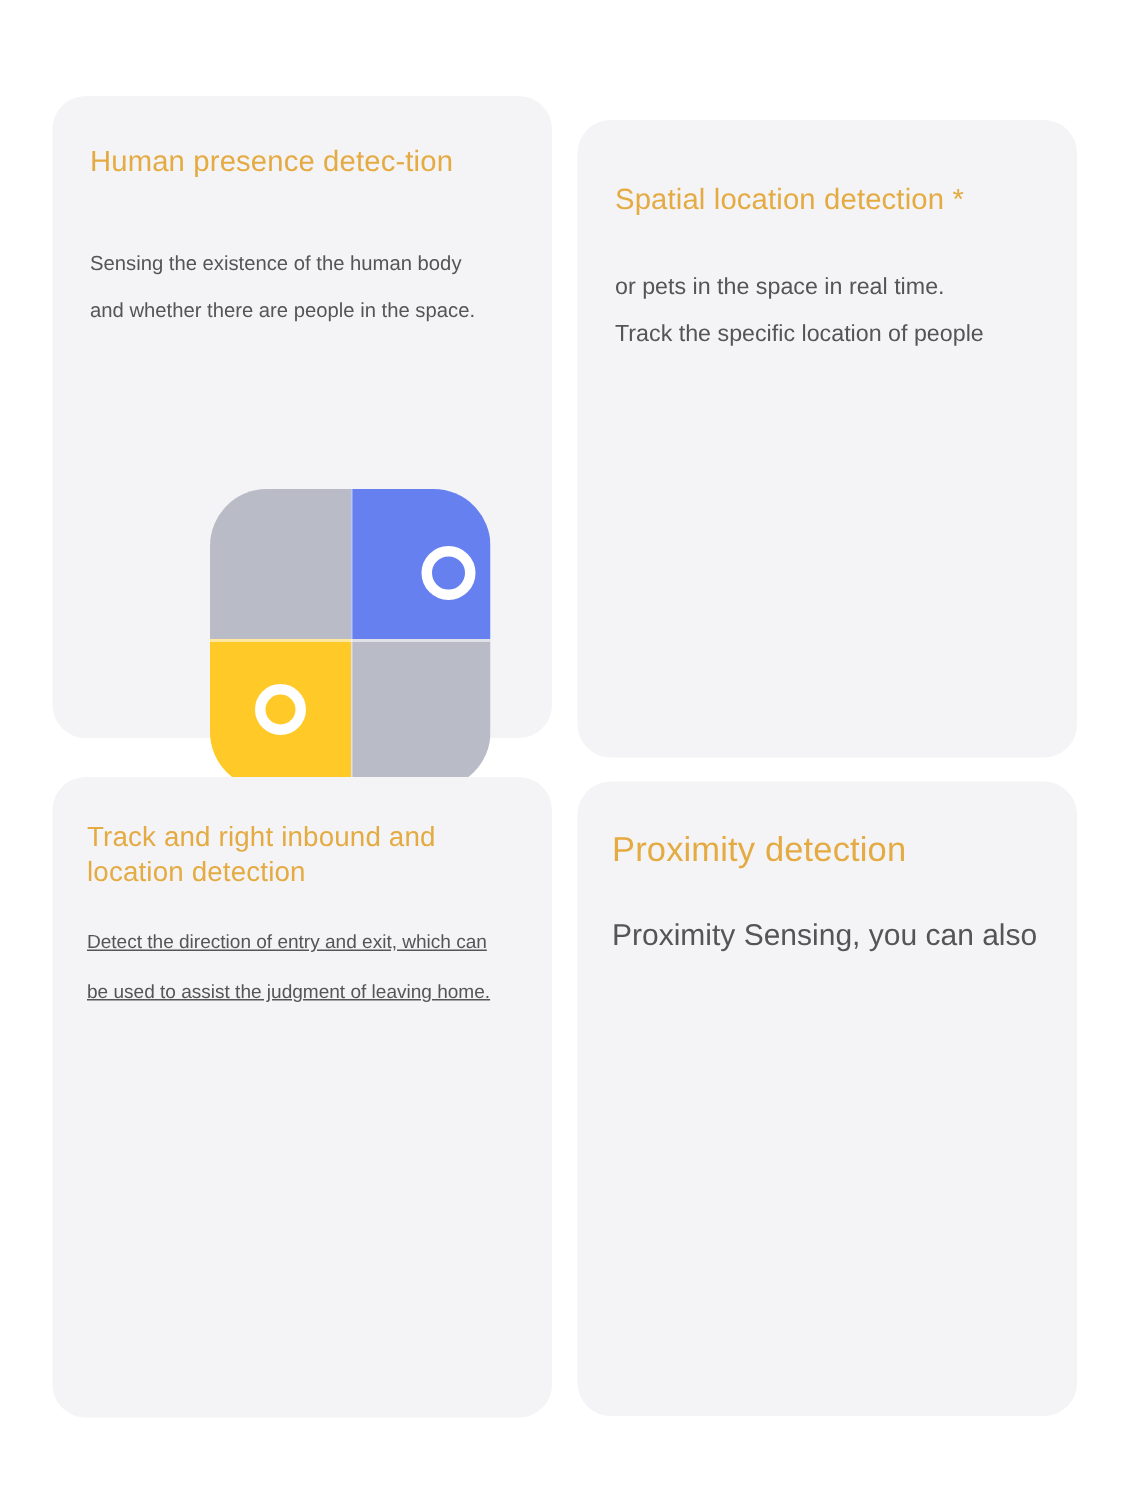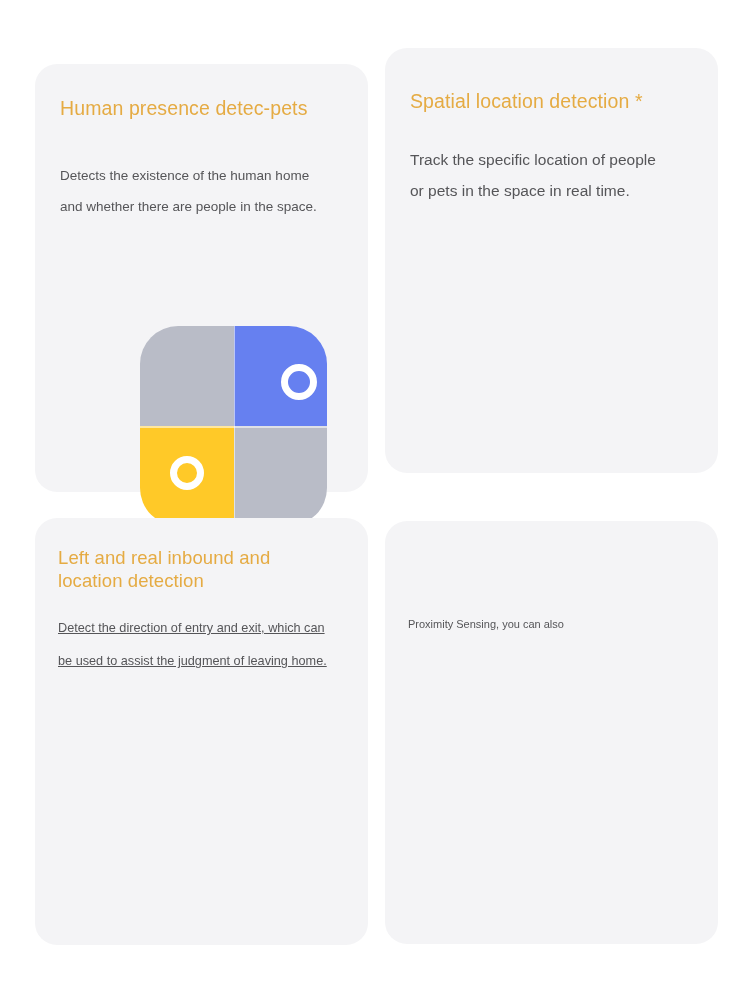--- a/index.html
+++ b/index.html
@@ -15,21 +15,21 @@
     background: #ffffff;
   }
 
   
   .card {
     position: absolute;
     background: #f4f4f6;
     border-radius: 22px;
   }
   #card-0 { left: 35px;  top: 64px;  width: 333px; height: 428px; }
-  #card-1 { left: 385px; top: 48px;  width: 333px; height: 425px; text-decoration: underline; }
+  #card-1 { left: 385px; top: 80px;  width: 333px; height: 425px; text-decoration: underline; }
   #card-2 { left: 35px;  top: 518px; width: 333px; height: 427px; }
   #card-3 { left: 385px; top: 521px; width: 333px; height: 423px; }
 
   .card-title {
     position: absolute;
     color: #e5ab43;
     font-weight: 400;
     letter-spacing: .1px;
   }
   .card-desc {
@@ -43,21 +43,21 @@
   #card-0 .card-title { left: 25px; top: 33px; width: 260px; font-size: 19.5px; line-height: 22px; }
   #card-0 .card-desc  { left: 25px; top: 96px; width: 290px; font-size: 13.5px; line-height: 31px; }
   
   #card-1 .card-title { left: 25px; top: 42px; width: 290px; font-size: 19.5px; line-height: 22px; }
   #card-1 .card-desc  { left: 25px; top: 96px; width: 295px; font-size: 15.5px; line-height: 31px; }
   
   #card-2 .card-title { left: 23px; top: 28px; width: 270px; font-size: 18.5px; line-height: 23px; }
   #card-2 .card-desc  { left: 23px; top: 94px; width: 300px; font-size: 12.7px; line-height: 33px; text-decoration: underline; }
   
   #card-3 .card-title { left: 23px; top: 32px; width: 290px; font-size: 23px; line-height: 26px; }
-  #card-3 .card-desc  { left: 23px; top: 88px; width: 295px; font-size: 11px; line-height: 31px; }
+  #card-3 .card-desc  { left: 23px; top: 88px; width: 295px; font-size: 20px; line-height: 31px; }
 
   
   .illus {
     position: absolute;
     width: 187px; height: 200px;
     border-radius: 38px;
     overflow: hidden;
   }
   #illus-0 { left: 105px; top: 262px; }
 
@@ -76,60 +76,61 @@
   .divider-v { position: absolute; top: 0; height: 100%; width: 1.5px; background: rgba(255,255,255,.55); }
   .divider-h { position: absolute; left: 0; width: 100%; height: 1.5px; background: rgba(255,255,255,.55); }
 </style>
 </head>
 <body>
 
 <div class="page">
 
   <div class="card" id="card-0">
     <div class="card-title">
-      <span>Human presence detec-</span><span>pets</span>
+      <span>Human presence detec-</span><span>tion</span>
     </div>
     <div class="card-desc">
-      <span>Detects the existence of the human home</span>
+      <span>Sensing the existence of the human body</span>
       <span>and whether there are people in the space.</span>
     </div>
     <div class="illus" id="illus-0">
       <div class="quad q-tl" style="background:#b9bcc7"></div>
       <div class="quad q-tr" style="background:#6680f0">
         <div class="ring" style="width:36px;height:36px;left:47px;top:38px;"></div>
       </div>
       <div class="quad q-bl" style="background:#ffc928">
         <div class="ring" style="width:34px;height:34px;left:30px;top:30px;"></div>
       </div>
       <div class="quad q-br" style="background:#b9bcc7"></div>
       <div class="divider-v" style="left:50%"></div>
       <div class="divider-h" style="top:50%"></div>
     </div>
   </div>
 
   <div class="card" id="card-1">
     <div class="card-title">Spatial location detection *</div>
     <div class="card-desc">
+      <span>or pets in the space in real time.</span>
       <span>Track the specific location of people</span>
-      <span>or pets in the space in real time.</span>
     </div>
 
   </div>
 
   <div class="card" id="card-2">
     <div class="card-title">
-      <span>Left and real inbound and</span> <span>location detection</span>
+      <span>Track and right inbound and</span> <span>location detection</span>
     </div>
     <div class="card-desc">
       <span>Detect the direction of entry and exit, which can</span>
       <span>be used to assist the judgment of leaving home.</span>
     </div>
 
   </div>
 
   <div class="card" id="card-3">
+    <div class="card-title">Proximity detection</div>
     <div class="card-desc">
       <span>Proximity Sensing, you can also</span>
     </div>
 
   </div>
 
 </div>
 
 </body></html>

